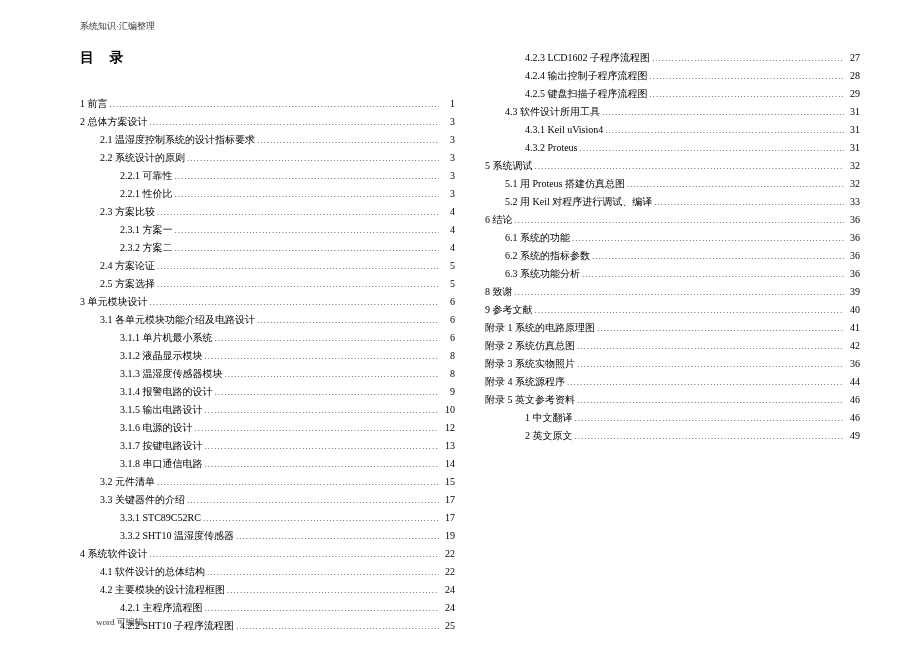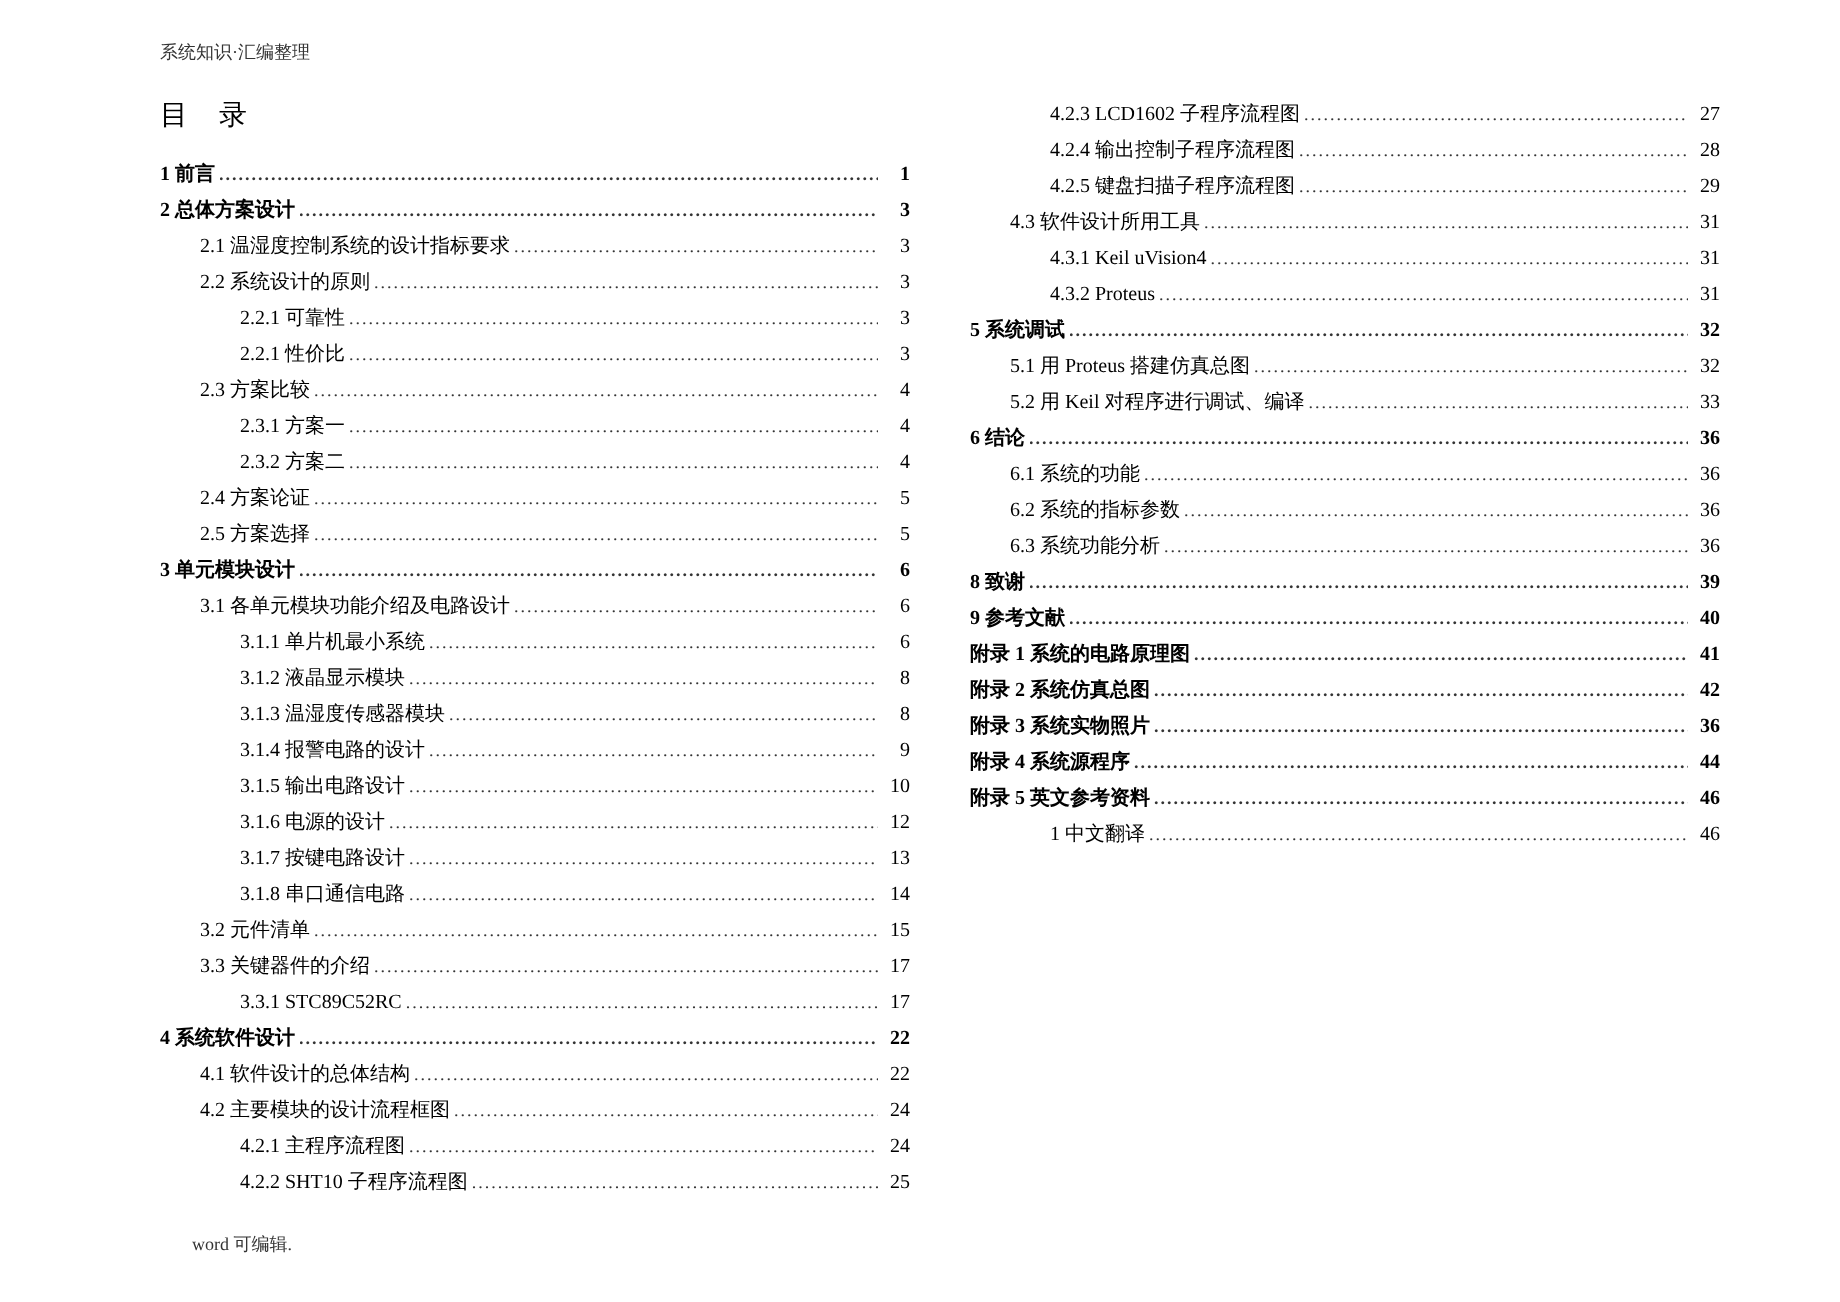--- a/index.html
+++ b/index.html
@@ -1,27 +1,27 @@
 <!DOCTYPE html>
 <html><head>
 <meta charset="utf-8">
 <style>
 *{margin:0;padding:0;box-sizing:border-box}
 body{background:#fff;font-family:"SimSun","Songti SC",serif;color:#000;width:920px;height:651px;overflow:hidden;padding:20px 0 20px 80px}
 .hdr{font-size:9px;color:#333;margin-bottom:16px}
 .ftr{font-size:9px;color:#333;position:absolute;left:96px;bottom:22px}
 .cols{display:flex;gap:30px}
 .col{width:375px}
-.title{font-size:14px;font-weight:normal;margin-bottom:12px;letter-spacing:6px}
+.title{font-size:14px;font-weight:bold;margin-bottom:28px;letter-spacing:6px}
 .row{display:flex;font-size:10px;line-height:1.8;white-space:nowrap;align-items:flex-end}
 .row .t{flex:0 0 auto}
 .row .d{flex:1;overflow:hidden;margin:0 2px;color:#333}
 .row .d::after{content:"............................................................................................................................................................";letter-spacing:1px;font-size:9px}
 .row .p{flex:0 0 auto;text-align:right;min-width:14px}
-.b{font-weight:bold}
+.b{font-weight:normal}
 .i1{padding-left:20px}
 .i2{padding-left:40px}
 </style>
 </head>
 <body>
 
 <div class="hdr">系统知识·汇编整理</div>
 <div class="cols">
   <div class="col">
     <div class="title">目  录</div>
@@ -139,20 +139,25 @@
         <div class="row i1">
           <span class="t">3.3 关键器件的介绍</span>
           <span class="d"></span>
           <span class="p">17</span>
         </div>
         <div class="row i2">
           <span class="t">3.3.1 STC89C52RC</span>
           <span class="d"></span>
           <span class="p">17</span>
         </div>
+        <div class="row i2">
+          <span class="t">3.3.2 SHT10 温湿度传感器</span>
+          <span class="d"></span>
+          <span class="p">19</span>
+        </div>
         <div class="row b">
           <span class="t">4 系统软件设计</span>
           <span class="d"></span>
           <span class="p">22</span>
         </div>
         <div class="row i1">
           <span class="t">4.1 软件设计的总体结构</span>
           <span class="d"></span>
           <span class="p">22</span>
         </div>
@@ -272,17 +277,22 @@
         </div>
         <div class="row b">
           <span class="t">附录 5  英文参考资料</span>
           <span class="d"></span>
           <span class="p">46</span>
         </div>
         <div class="row i2">
           <span class="t">1 中文翻译</span>
           <span class="d"></span>
           <span class="p">46</span>
+        </div>
+        <div class="row i2">
+          <span class="t">2 英文原文</span>
+          <span class="d"></span>
+          <span class="p">49</span>
         </div>
       </div>
   </div>
 </div>
 <div class="ftr">word 可编辑.</div>
 
 </body></html>

